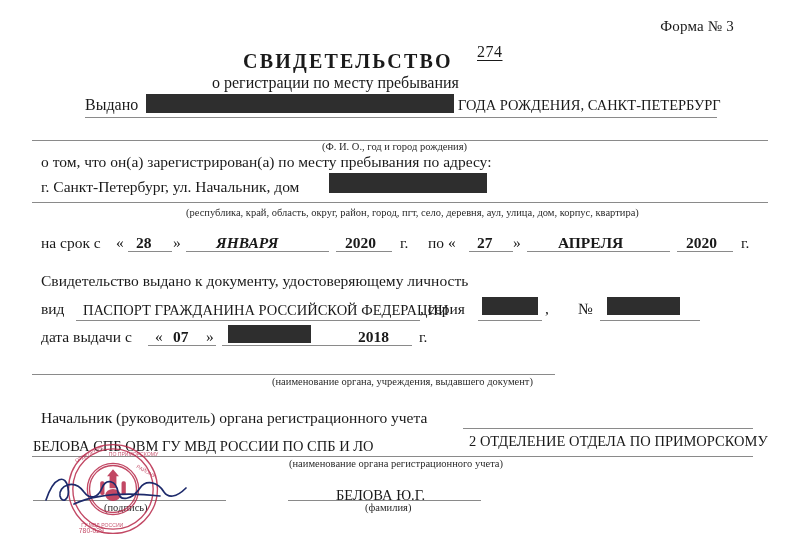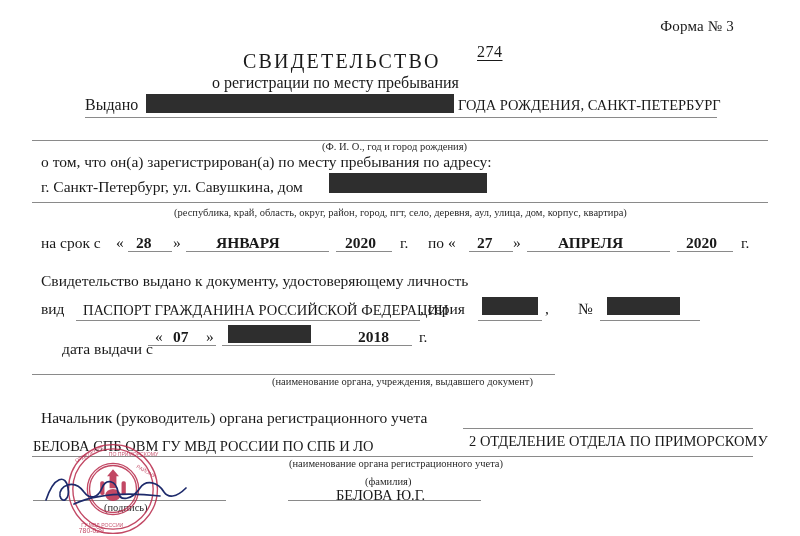--- a/index.html
+++ b/index.html
@@ -26,21 +26,21 @@
     top: 18px;
     font-size: 15px;
     letter-spacing: 0.2px;
   }
   .title {
     position: absolute;
     left: 243px;
     top: 50px;
     font-size: 20px;
     letter-spacing: 2.2px;
-    font-weight: 400;
+    font-weight: 700;
   }
   .doc-number {
     position: absolute;
     left: 477px;
     top: 43px;
     font-size: 16px;
     letter-spacing: 0.5px;
     text-decoration: underline;
     text-underline-offset: 3px;
   }
@@ -116,31 +116,31 @@
 
   <div class="label-vydano">Выдано</div>
   <div class="redact" style="left:146px; top:94px; width:308px; height:19px;"></div>
   <div class="txt-caps" style="left:458px; top:97px;">ГОДА РОЖДЕНИЯ, САНКТ-ПЕТЕРБУРГ</div>
   <div class="line" style="left:85px; top:117px; width:632px;"></div>
 
   <div class="line" style="left:32px; top:140px; width:736px;"></div>
   <div class="txt-sm" style="left:322px; top:141px;">(Ф. И. О., год и город рождения)</div>
 
   <div class="txt" style="left:41px; top:153px;">о том, что он(а) зарегистрирован(а) по месту пребывания по адресу:</div>
-  <div class="txt" style="left:41px; top:178px;">г. Санкт-Петербург, ул. Савушкина, дом</div>
+  <div class="txt" style="left:41px; top:178px;">г. Санкт-Петербург, ул. Начальник, дом</div>
   <div class="redact" style="left:329px; top:173px; width:158px; height:20px;"></div>
   <div class="line" style="left:32px; top:202px; width:736px;"></div>
-  <div class="txt-sm" style="left:174px; top:207px;">(республика, край, область, округ, район, город, пгт, село, деревня, аул, улица, дом, корпус, квартира)</div>
+  <div class="txt-sm" style="left:186px; top:207px;">(республика, край, область, округ, район, город, пгт, село, деревня, аул, улица, дом, корпус, квартира)</div>
 
   <div class="txt" style="left:41px; top:234px;">на срок с</div>
   <div class="txt" style="left:116px; top:234px;">«</div>
   <div class="txt bold-val" style="left:136px; top:234px;">28</div>
   <div class="txt" style="left:173px; top:234px;">»</div>
   <div class="line" style="left:128px; top:251px; width:44px;"></div>
-  <div class="txt bold-val" style="left:216px; top:234px;">ЯНВАРЯ</div>
+  <div class="txt bold-val" style="left:216px; top:234px;font-style:italic;">ЯНВАРЯ</div>
   <div class="line" style="left:186px; top:251px; width:143px;"></div>
   <div class="txt bold-val" style="left:345px; top:234px;">2020</div>
   <div class="line" style="left:336px; top:251px; width:56px;"></div>
   <div class="txt" style="left:400px; top:234px;">г.</div>
   <div class="txt" style="left:428px; top:234px;">по «</div>
   <div class="txt bold-val" style="left:477px; top:234px;">27</div>
   <div class="txt" style="left:513px; top:234px;">»</div>
   <div class="line" style="left:469px; top:251px; width:44px;"></div>
   <div class="txt bold-val" style="left:558px; top:234px;">АПРЕЛЯ</div>
   <div class="line" style="left:527px; top:251px; width:143px;"></div>
@@ -154,21 +154,21 @@
   <div class="txt-caps" style="left:83px; top:302px;">ПАСПОРТ ГРАЖДАНИНА РОССИЙСКОЙ ФЕДЕРАЦИИ</div>
   <div class="line" style="left:76px; top:320px; width:344px;"></div>
   <div class="txt" style="left:420px; top:300px;">, серия</div>
   <div class="redact" style="left:482px; top:297px; width:56px; height:18px;"></div>
   <div class="line" style="left:478px; top:320px; width:64px;"></div>
   <div class="txt" style="left:545px; top:300px;">,</div>
   <div class="txt" style="left:578px; top:300px;">№</div>
   <div class="redact" style="left:607px; top:297px; width:73px; height:18px;"></div>
   <div class="line" style="left:600px; top:320px; width:100px;"></div>
 
-  <div class="txt" style="left:41px; top:340px;margin-left:21px;">дата выдачи с</div>
+  <div class="txt" style="left:41px; top:328px;">дата выдачи с</div>
   <div class="txt" style="left:155px; top:328px;">«</div>
   <div class="txt bold-val" style="left:173px; top:328px;">07</div>
   <div class="txt" style="left:206px; top:328px;">»</div>
   <div class="line" style="left:148px; top:345px; width:68px;"></div>
   <div class="redact" style="left:228px; top:325px; width:83px; height:18px;"></div>
   <div class="line" style="left:222px; top:345px; width:130px;"></div>
   <div class="txt bold-val" style="left:358px; top:328px;">2018</div>
   <div class="line" style="left:352px; top:345px; width:60px;"></div>
   <div class="txt" style="left:419px; top:328px;">г.</div>
 
@@ -180,21 +180,21 @@
   <div class="line" style="left:463px; top:428px; width:290px;"></div>
   <div class="txt-caps" style="left:33px; top:438px;">БЕЛОВА СПБ ОВМ  ГУ  МВД  РОССИИ  ПО СПБ  И  ЛО</div>
   <div class="line" style="left:32px; top:456px; width:721px;"></div>
   <div class="txt-sm" style="left:289px; top:458px;">(наименование органа регистрационного учета)</div>
 
   <div class="line" style="left:33px; top:500px; width:193px;"></div>
   <div class="txt-sm" style="left:104px; top:502px;">(подпись)</div>
 
   <div class="txt-caps" style="left:336px; top:487px;">БЕЛОВА Ю.Г.</div>
   <div class="line" style="left:288px; top:500px; width:193px;"></div>
-  <div class="txt-sm" style="left:365px; top:476px;">(фамилия)</div>
+  <div class="txt-sm" style="left:365px; top:502px;">(фамилия)</div>
 
   <div class="stamp">
     <svg width="154" height="94" viewBox="0 0 154 110">
       <g fill="none" stroke="#b8294a" stroke-width="1.6" opacity="0.85">
         <circle cx="77" cy="55" r="52"></circle>
         <circle cx="77" cy="55" r="47"></circle>
         <circle cx="77" cy="55" r="30"></circle>
         <circle cx="77" cy="55" r="27.5"></circle>
       </g>
       <g fill="#b8294a" opacity="0.85">

